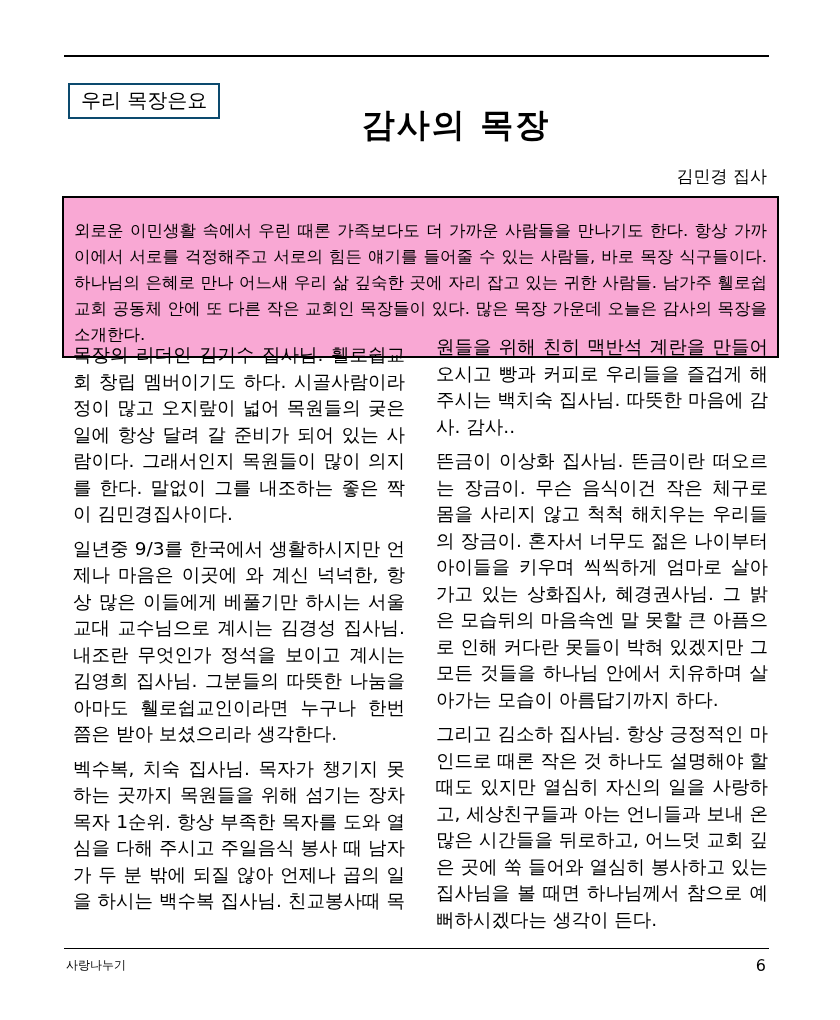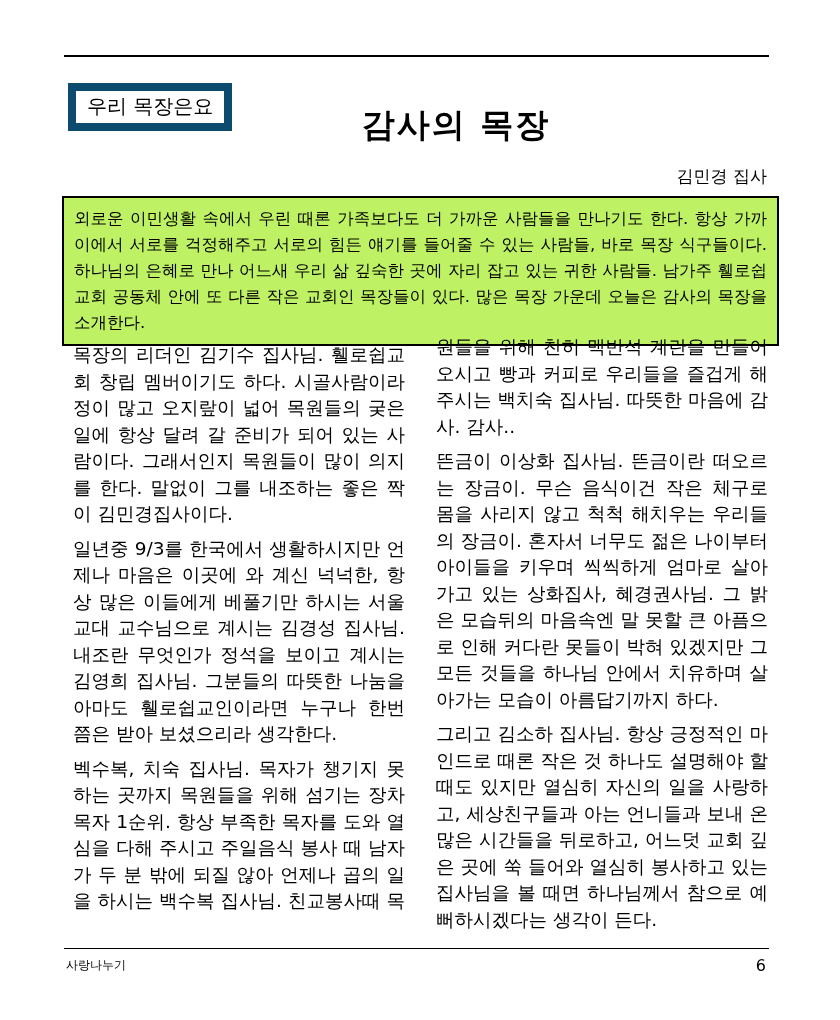--- a/index.html
+++ b/index.html
@@ -14,21 +14,21 @@
   }
   .top-rule {
     position: absolute;
     left: 64px; top: 55px;
     width: 705px; height: 2px;
     background: #000000;
   }
   .section-label {
     position: absolute;
     left: 68px; top: 83px;
-    border: 8px solid #0c4a6e;
+    border: 2px solid #0c4a6e;
     padding: 3px 11px 5px 11px;
     font-size: 20px;
     line-height: 24px;
     background: #ffffff;
     white-space: nowrap;
   }
   .title {
     position: absolute;
     left: 0; top: 103px;
     width: 100%;
@@ -42,22 +42,22 @@
   .author {
     position: absolute;
     right: 73px; top: 165px;
     font-size: 17px;
   }
   .intro-box {
     position: absolute;
     left: 62px; top: 196px;
     width: 693px;
     border: 2px solid #000000;
-    padding: 8px 10px 8px 10px;
-    background: #bef264;
+    padding: 20px 10px 8px 10px;
+    background: #f9a8d4;
   }
   .intro-box p {
     margin: 0;
     font-size: 16.5px;
     line-height: 26px;
     text-align: justify;
   }
   .article-body {
     position: absolute;
     left: 65px; top: 334px;

